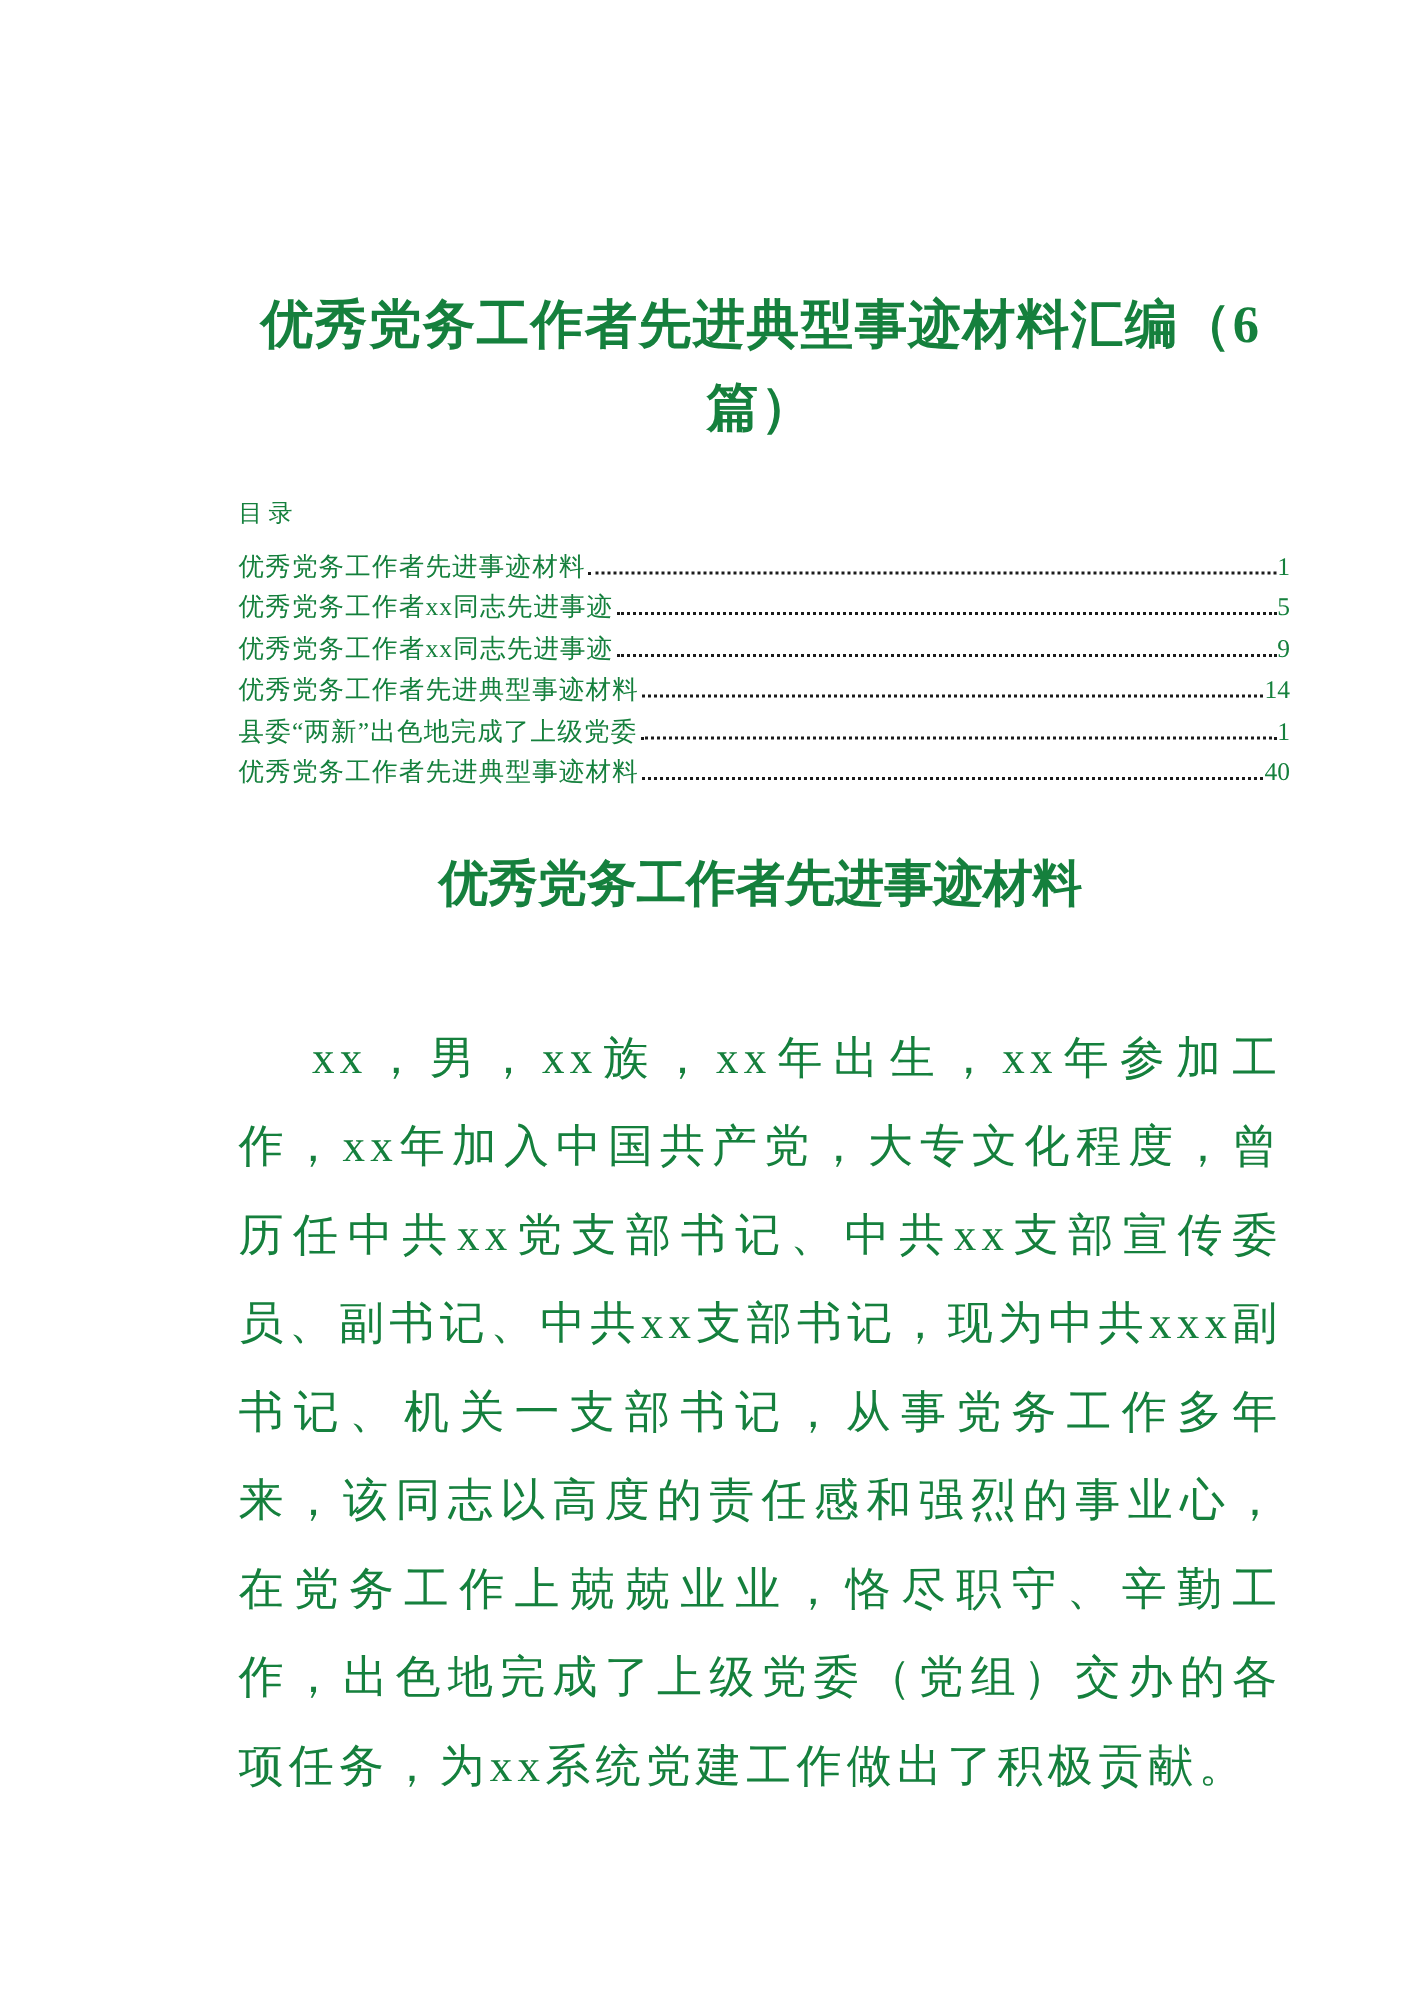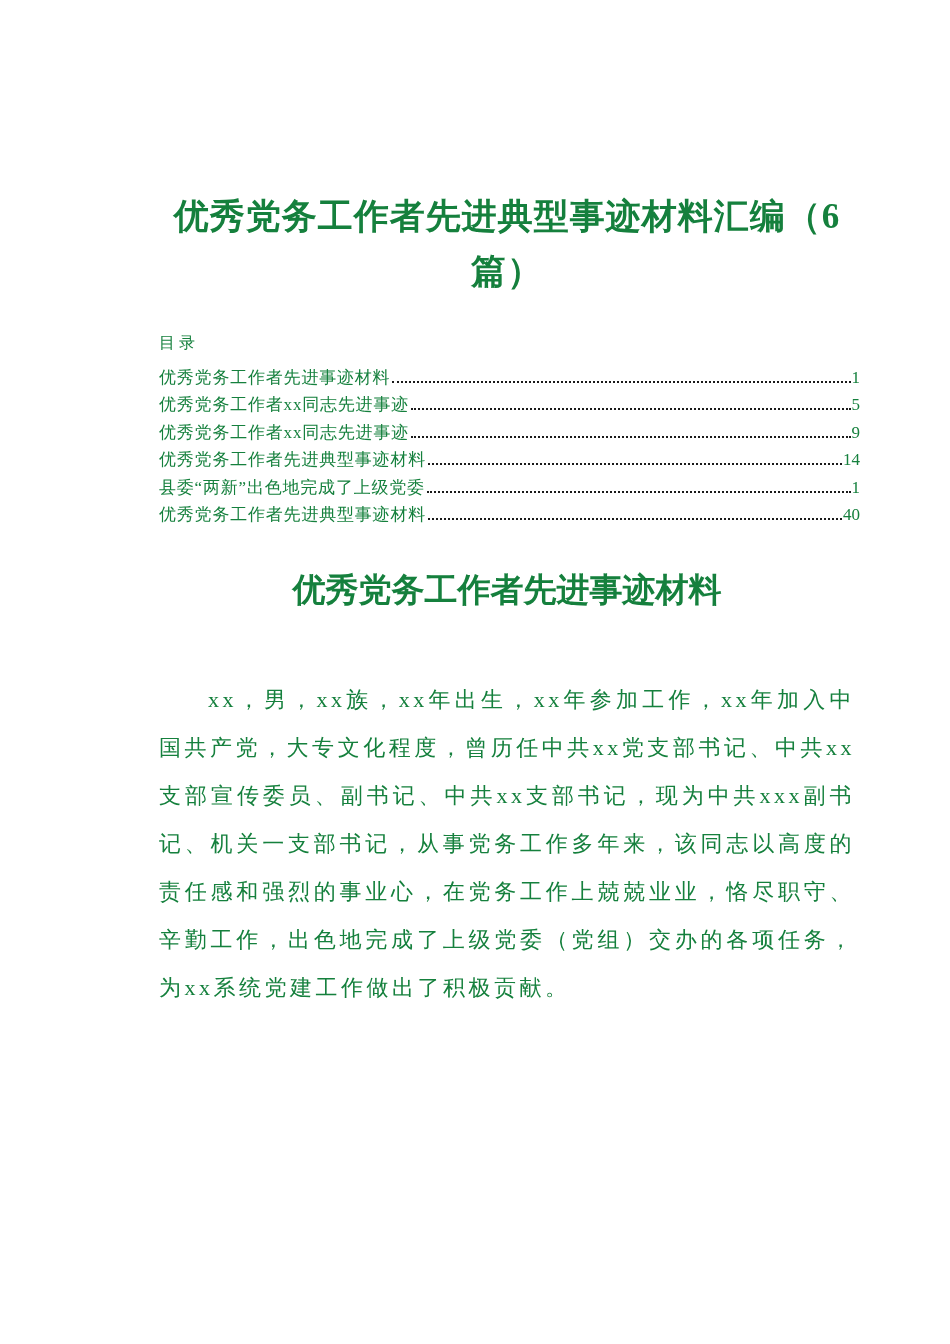--- a/index.html
+++ b/index.html
@@ -71,22 +71,22 @@
     text-align: center;
     font-size: 33px;
     font-weight: bold;
     line-height: 44px;
   }
   .body-text {
     position: absolute;
     top: 676px;
     left: 127px;
     width: 696px;
-    font-size: 22px;
-    line-height: 48px;
+    font-size: 30px;
+    line-height: 59px;
     letter-spacing: 3.5px;
     text-align: justify;
   }
   .para {
     margin: 0;
     text-indent: 49px;
   }
 </style>
 </head>
 <body>

